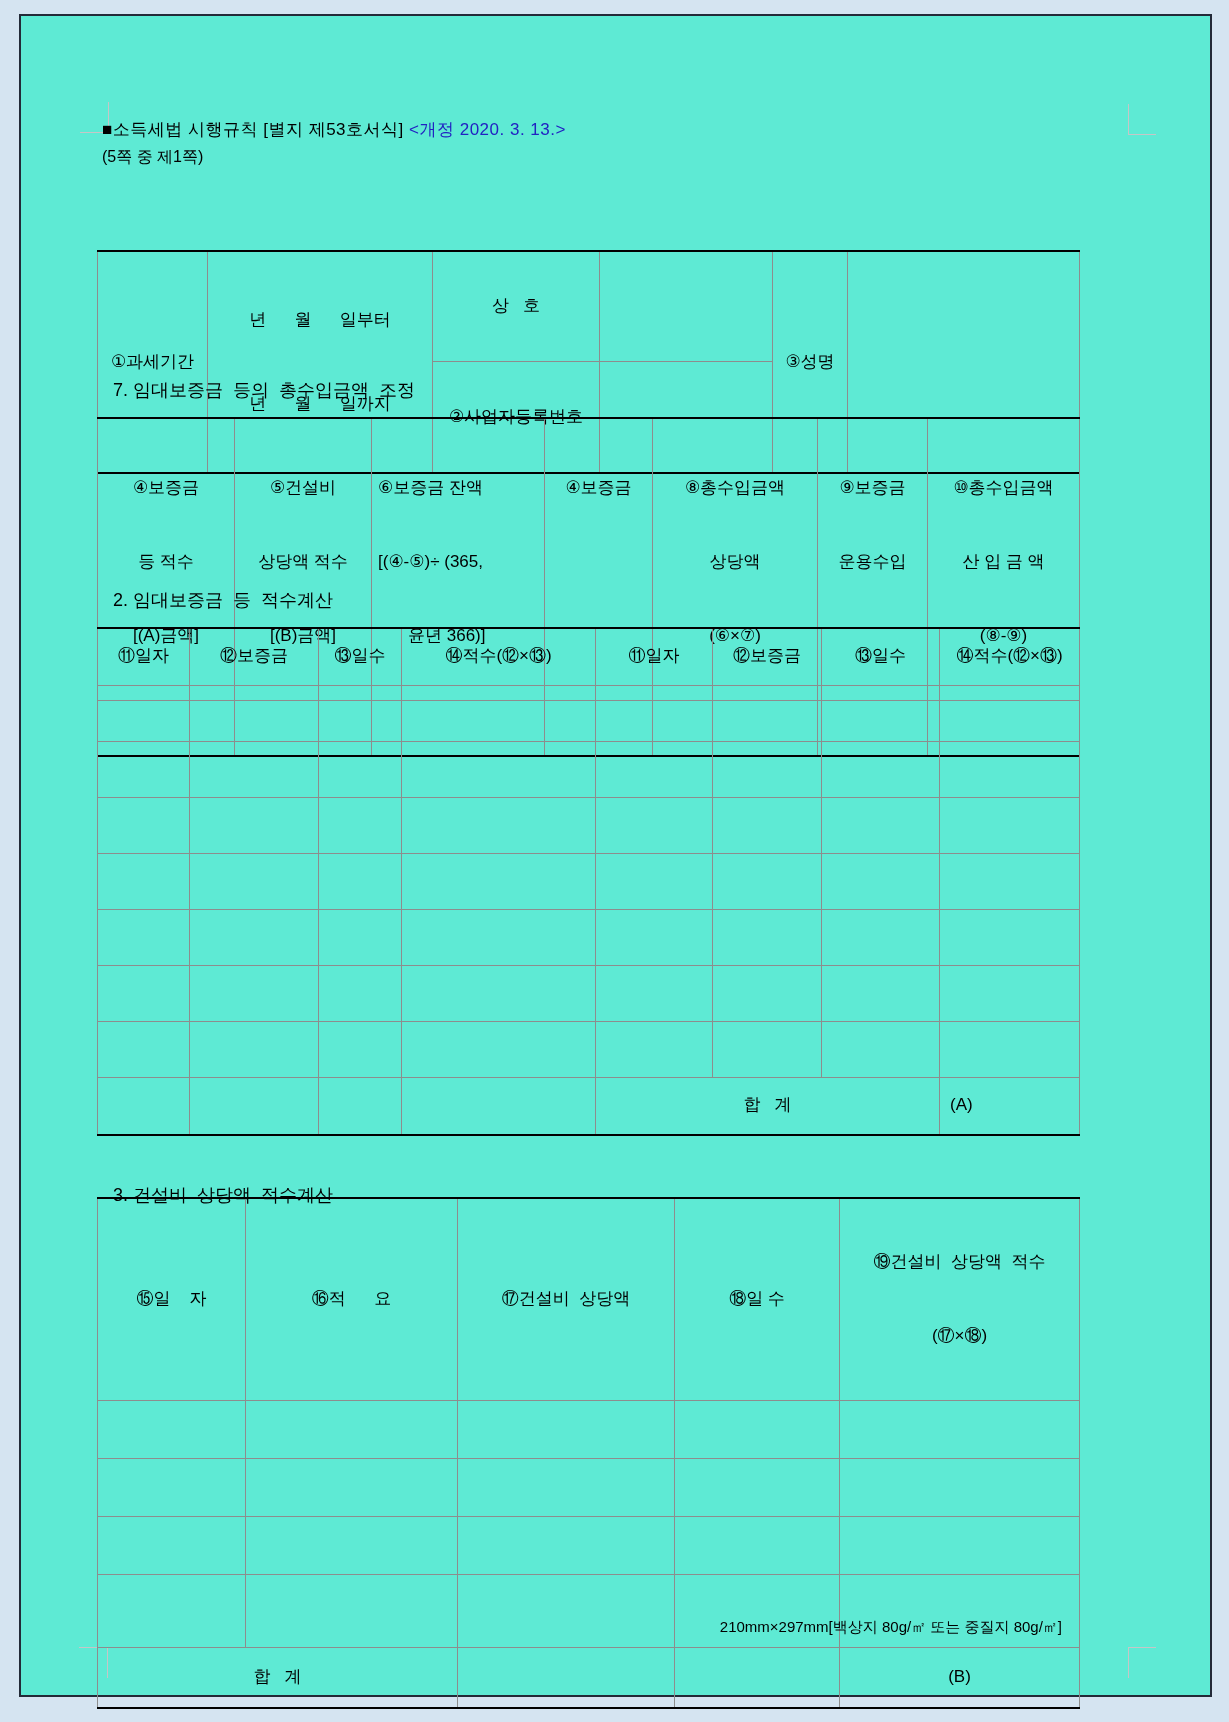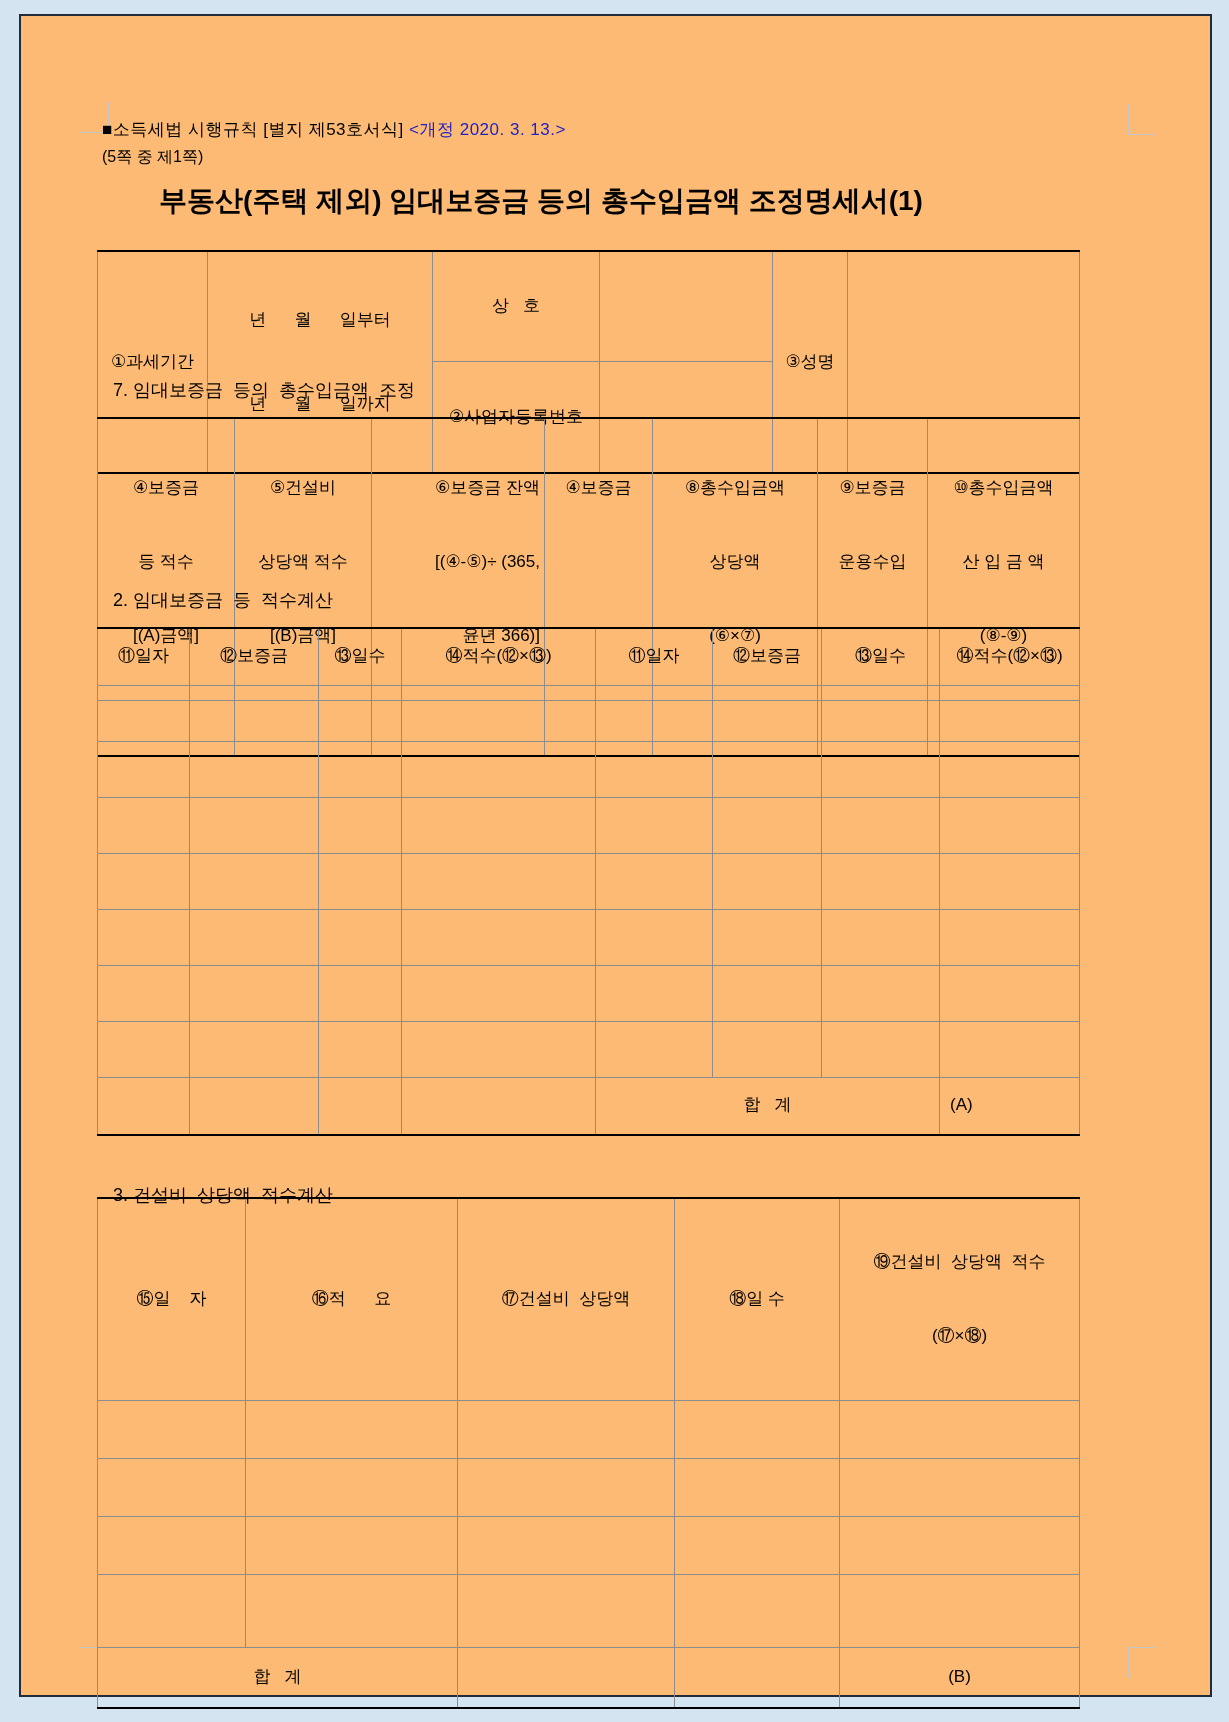--- a/index.html
+++ b/index.html
@@ -6,21 +6,21 @@
   body {
     width:1229px; height:1722px;
     background:#d5e4f1;
     font-family:"Liberation Sans","DejaVu Sans",sans-serif;
     color:#000;
     position:relative;
   }
   .page {
     position:absolute; left:19px; top:14px;
     width:1193px; height:1683px;
-    background:#fdba74;
+    background:#5eead4;
     border:2px solid #232a38;
     box-sizing:border-box;
   }
   
   .corner { position:absolute; }
   .corner.tl { left:59px;  top:86px;   width:28px; height:30px; border-right:1px solid #c6c6c6; border-bottom:1px solid #c6c6c6; }
   .corner.tr { left:1107px; top:88px;  width:27px; height:30px; border-left:1px solid #c6c6c6;  border-bottom:1px solid #c6c6c6; }
   .corner.bl { left:58px;  top:1631px; width:28px; height:30px; border-right:1px solid #c6c6c6; border-top:1px solid #c6c6c6; }
   .corner.br { left:1107px; top:1631px; width:27px; height:30px; border-left:1px solid #c6c6c6; border-top:1px solid #c6c6c6; }
 
@@ -48,21 +48,21 @@
     overflow:hidden; box-sizing:border-box;
   }
   .tbl-a { left:76px; top:234px; }
   .tbl-a tr { height:55px; }
   .tbl-a .period-cell div { line-height:2.0; }
 
   .tbl-b { left:76px; top:401px; }
   .tbl-b tr.hdr { height:90px; }
   .tbl-b tr.data { height:55px; }
   .tbl-b tr.hdr td { vertical-align:top; padding-top:8px; }
-  .tbl-b td.left-head { text-align:right; padding-left:6px; }
+  .tbl-b td.left-head { text-align:left; padding-left:6px; }
   .tbl-b td.left-head div.l3 { margin-left:30px; }
 
   .tbl-c { left:76px; top:611px; }
   .tbl-c tr.hdr { height:57px; }
   .tbl-c tbody.gen tr { height:56px; }
   .tbl-c tr.total { height:58px; }
   .tbl-c td.ref-a { text-align:left; padding-left:10px; }
 
   .tbl-d { left:76px; top:1181px; }
   .tbl-d tr.hdr { height:95px; }
@@ -81,21 +81,20 @@
 
   <div class="corner tl"></div>
   <div class="corner tr"></div>
   <div class="corner bl"></div>
   <div class="corner br"></div>
 
   <div class="form-ref"><span>■소득세법 시행규칙 [별지 제53호서식]</span> <span class="accent-blue" style="color: rgb(34, 34, 194);">&lt;개정 2020. 3. 13.&gt;</span></div>
 
   <div class="page-note">(5쪽 중 제1쪽)</div>
 
-  <div class="doc-title">부동산(주택 제외) 임대보증금 등의 총수입금액 조정명세서(1)</div>
 
   <table class="form-table tbl-a">
     <colgroup>
         <col style="width:110px">
         <col style="width:225px">
         <col style="width:167px">
         <col style="width:173px">
         <col style="width:75px">
         <col style="width:232px">
       </colgroup>
@@ -341,14 +340,15 @@
     <tbody>
       <tr class="total">
         <td colspan="2" class="total-label">합   계</td>
         <td></td>
         <td></td>
         <td>(B)</td>
       </tr>
     </tbody>
   </table>
 
+  <div class="footer-note">210mm×297mm[백상지 80g/㎡ 또는 중질지 80g/㎡]</div>
 
 </div>
 
 </body></html>

